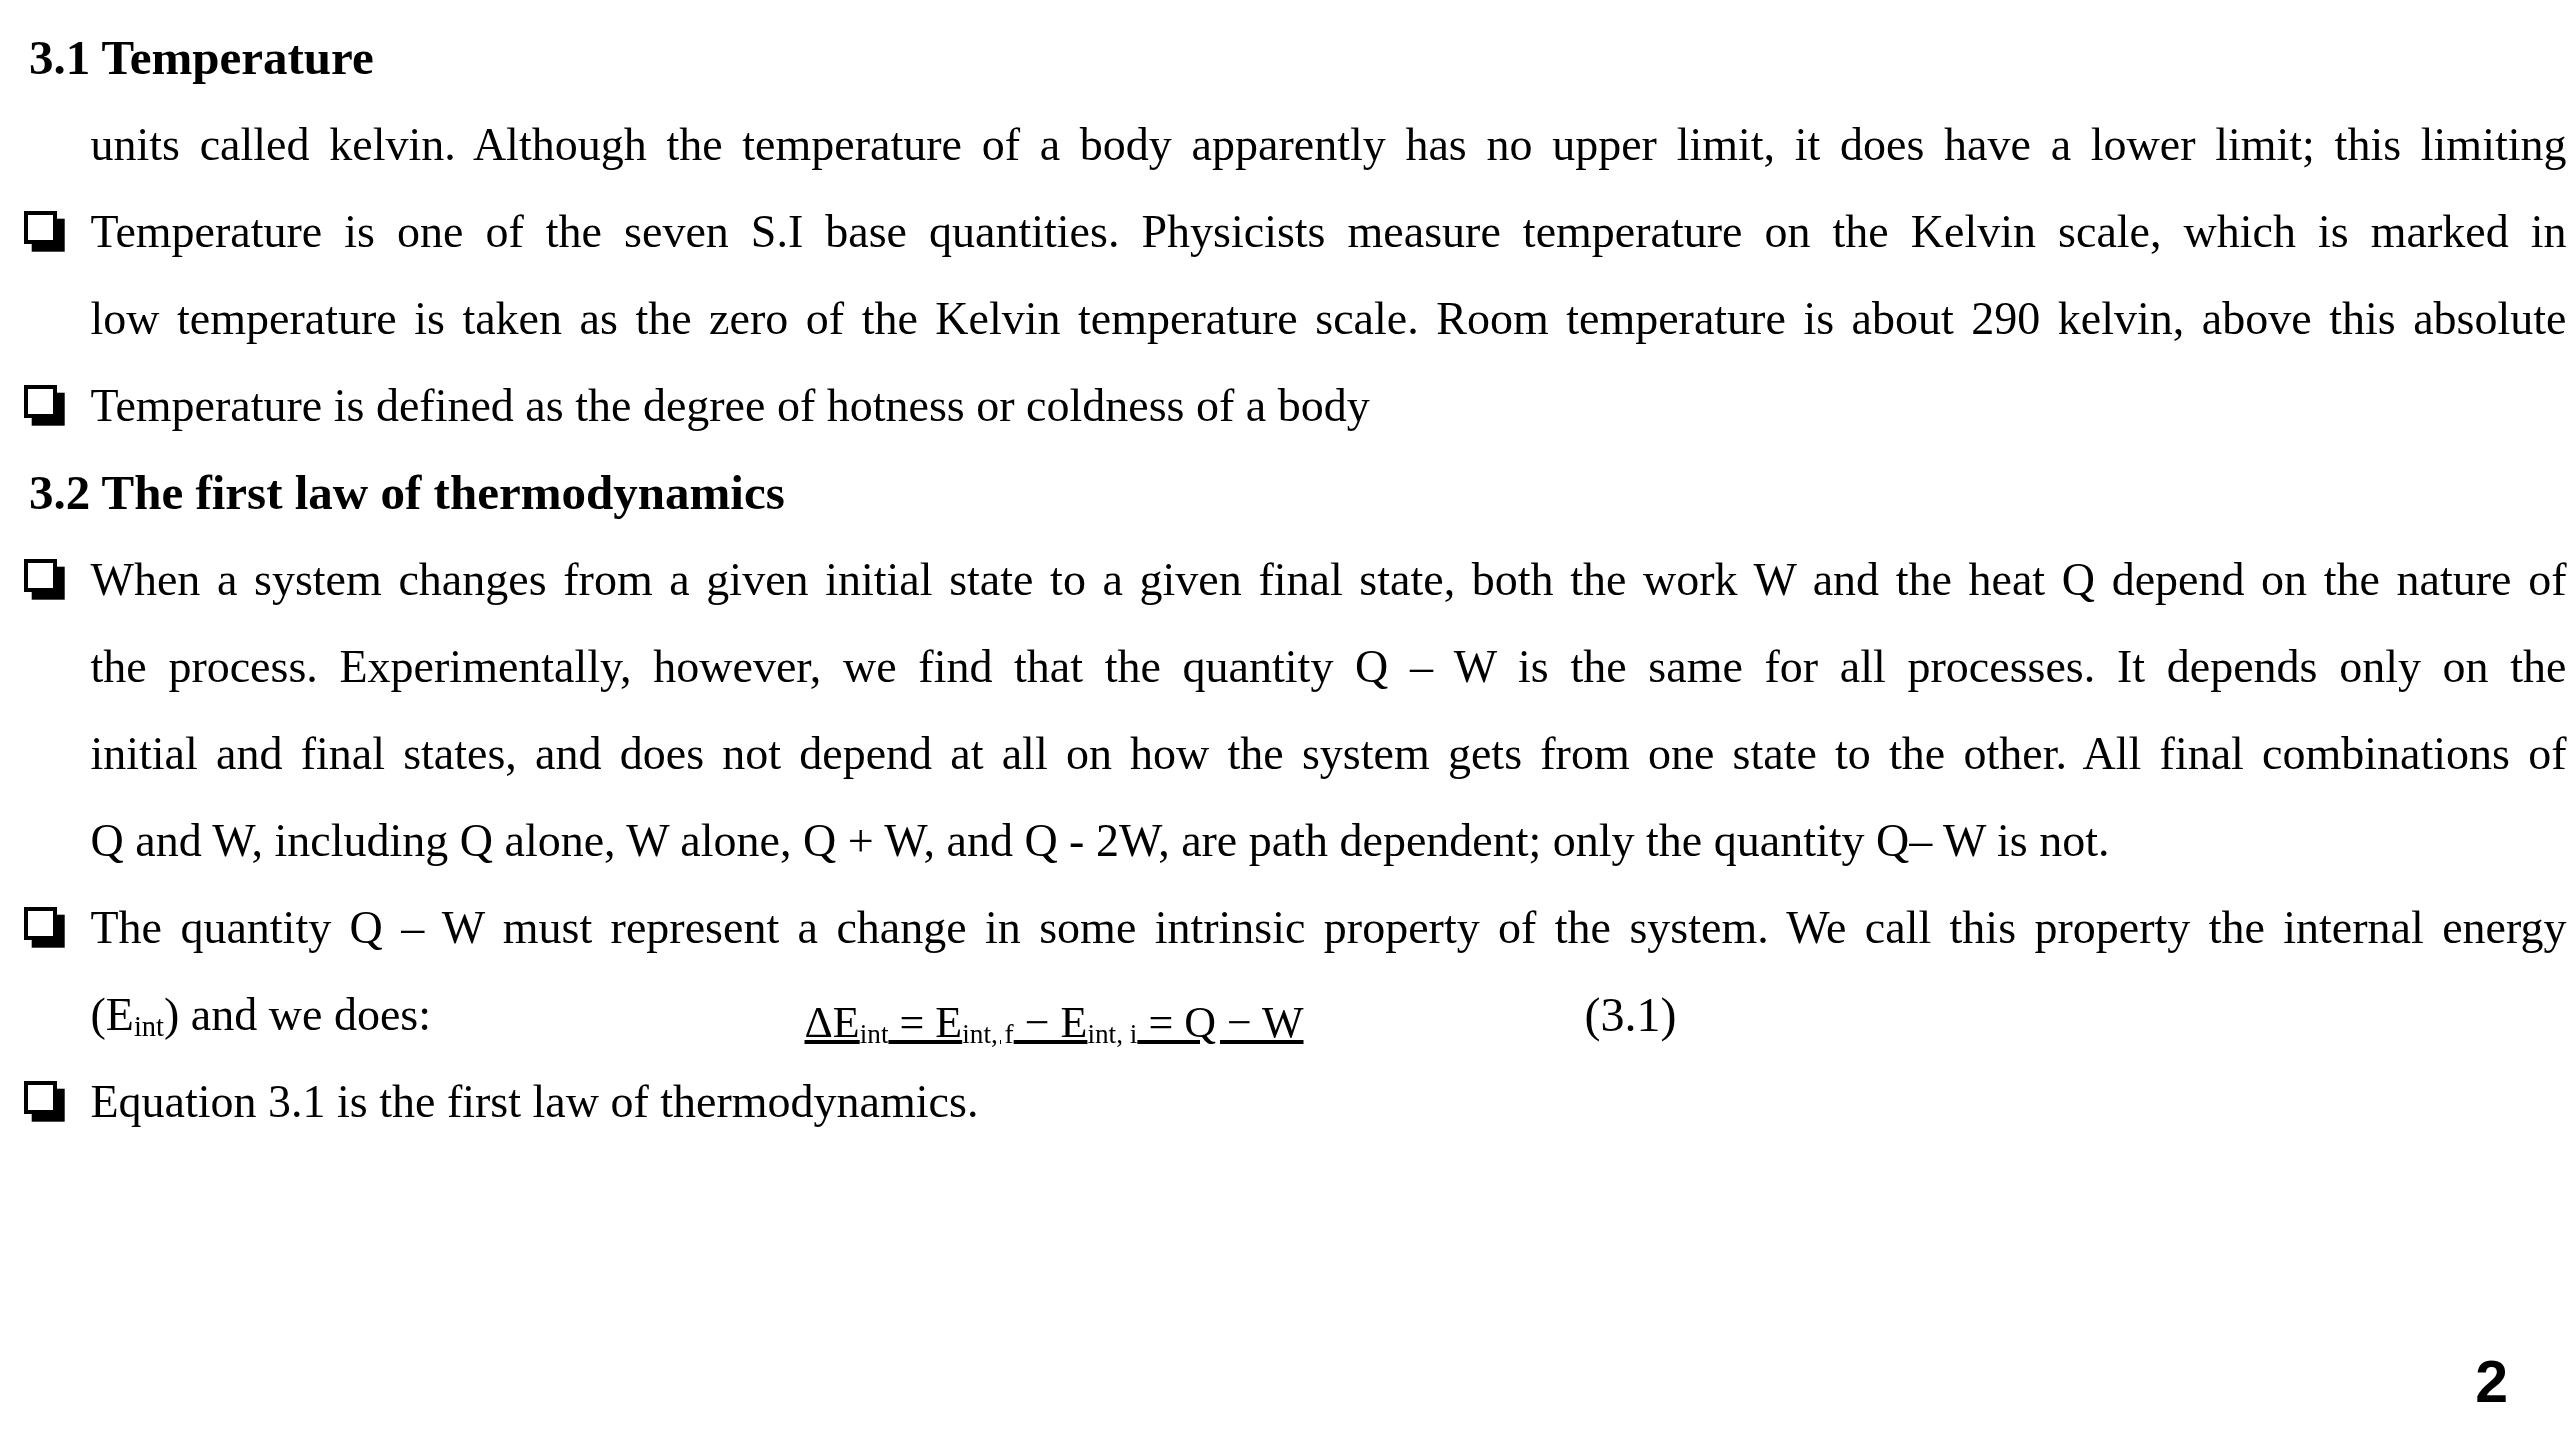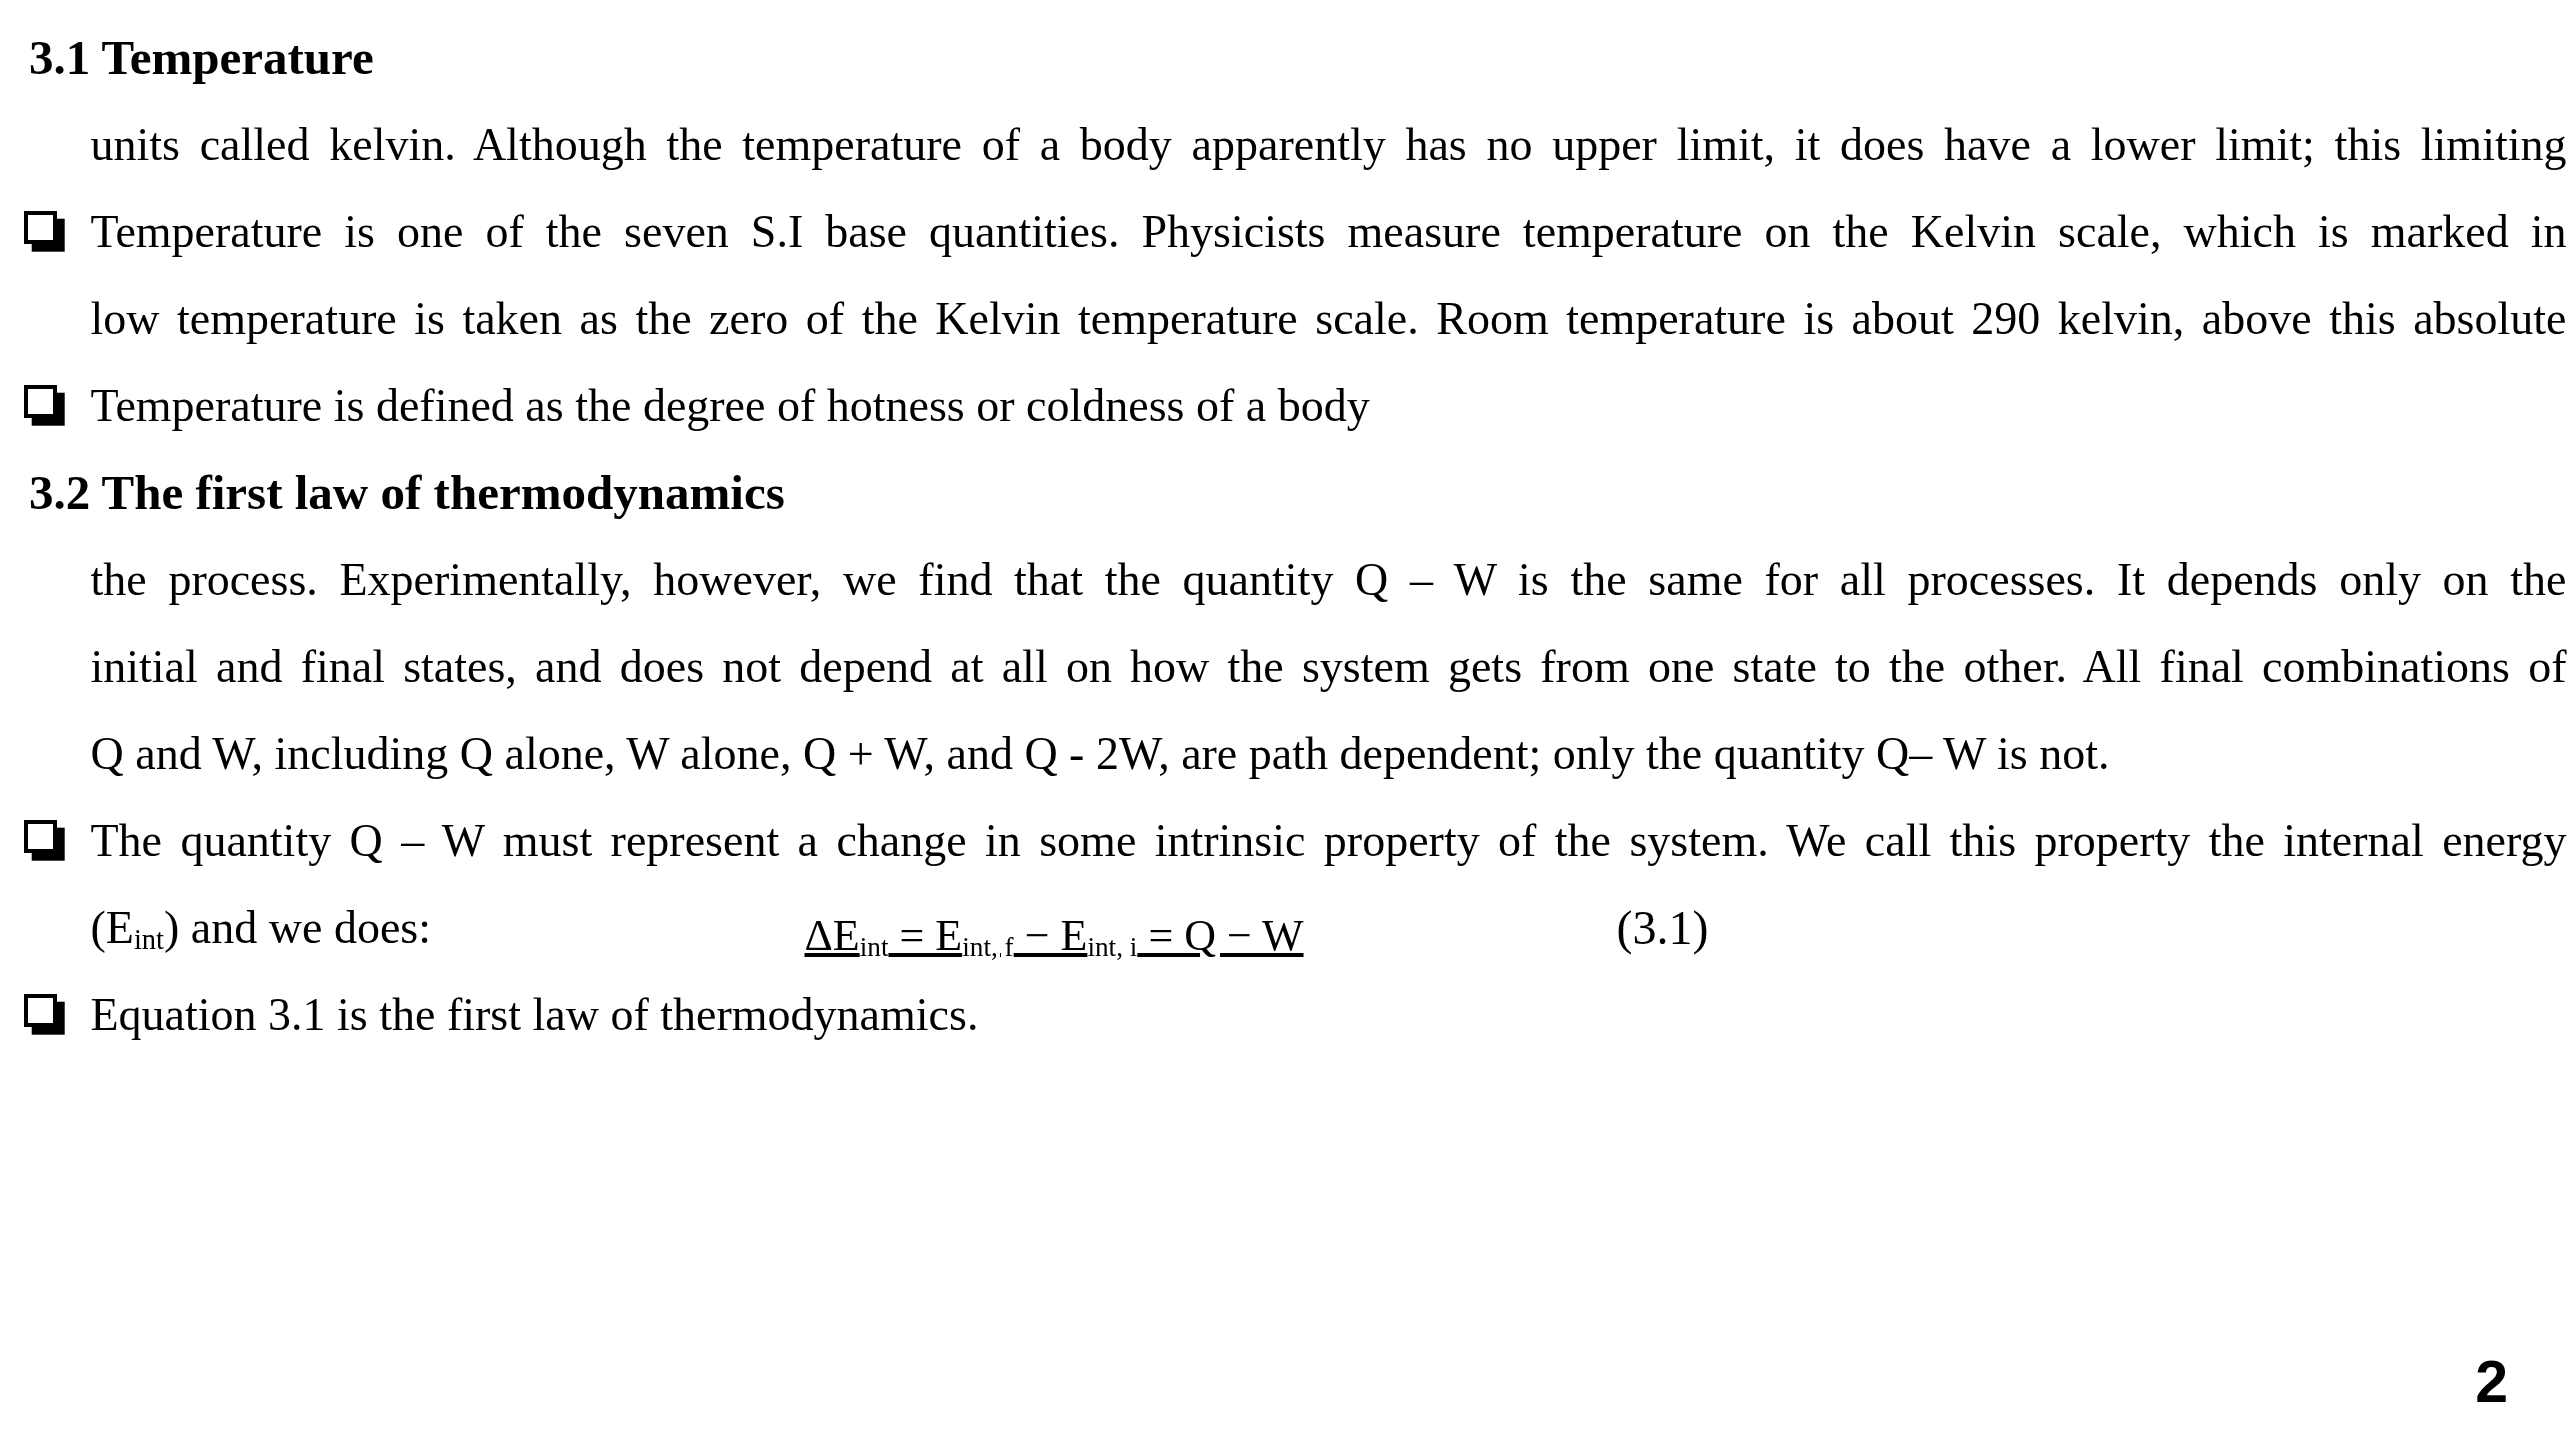--- a/index.html
+++ b/index.html
@@ -73,21 +73,20 @@
     font-size: 44px;
     white-space: nowrap;
     text-decoration: underline;
   }
   .eqnum {
     position: absolute;
     left: 1562px;
     top: 0;
     font-size: 48px;
     white-space: nowrap;
-    margin-left: 32px;
   }
   .pagenum {
     position: absolute;
     right: 68px;
     bottom: 37px;
     font-family: "Liberation Sans", "DejaVu Sans", sans-serif;
     font-weight: bold;
     font-size: 59px;
     line-height: 1;
     color: #000000;
@@ -117,20 +116,24 @@
     <div class="line">
       <span class="cbx"></span>
       <span class="ltext l">Temperature is defined as the degree of hotness or coldness of a body</span>
     </div>
 
     <div class="line hd">
       <span class="ltext l">3.2 The first law of thermodynamics</span>
     </div>
 
     <div class="line">
+      <span class="cbx"></span>
+      <span class="ltext j">When a system changes from a given initial state to a given final state, both the work W and the heat Q depend on the nature of</span>
+    </div>
+    <div class="line">
       <span class="ltext j">the process. Experimentally, however, we find that the quantity Q –  W is the same for all processes. It depends only on the</span>
     </div>
     <div class="line">
       <span class="ltext j">initial and final states, and does not depend at all on how the system gets from one state to the other. All final combinations of</span>
     </div>
     <div class="line">
       <span class="ltext l">Q and W, including Q alone, W alone, Q + W, and Q - 2W, are path dependent; only the quantity Q– W is not.</span>
     </div>
 
     <div class="line">

